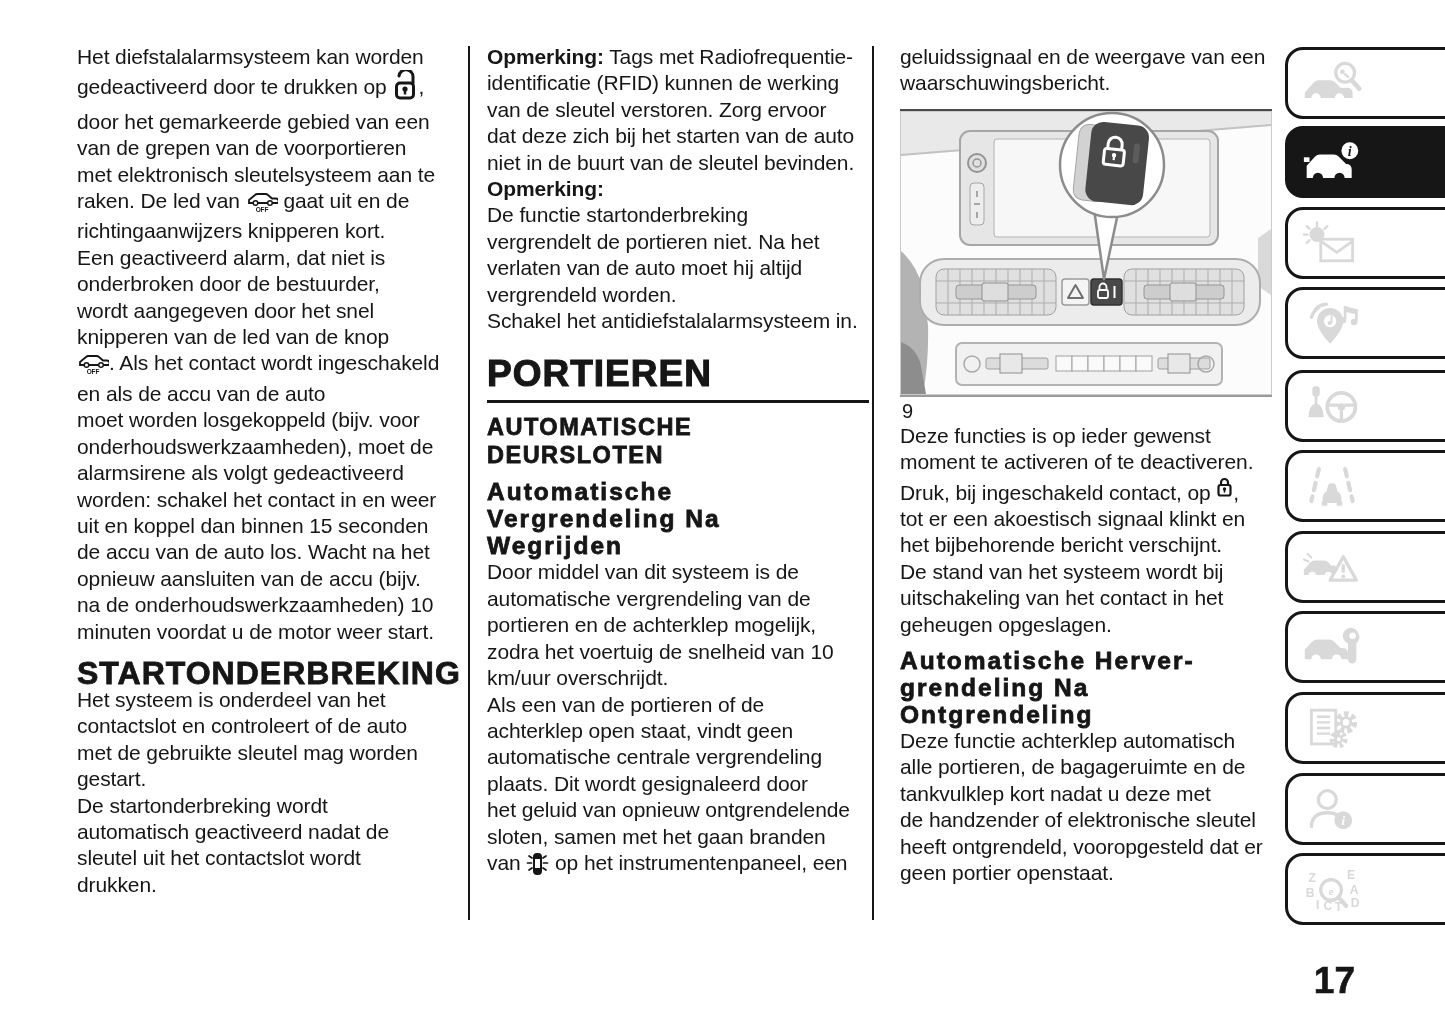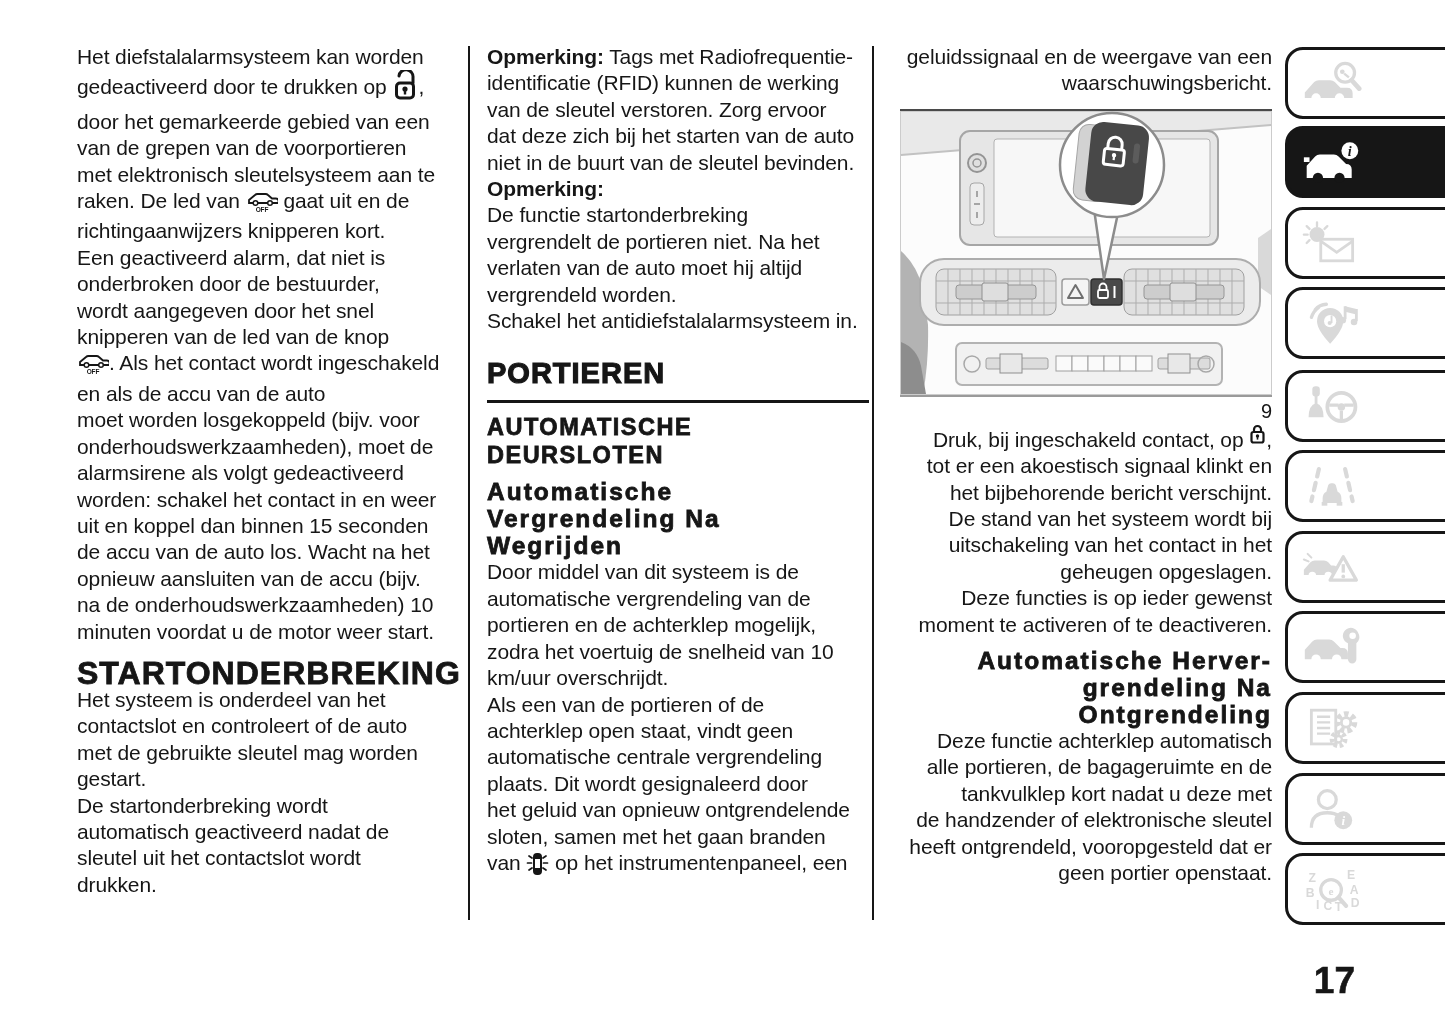--- a/index.html
+++ b/index.html
@@ -1,28 +1,28 @@
 <!DOCTYPE html>
 <html><head>
 <meta charset="utf-8">
 <style>
   html,body{margin:0;padding:0;background:#fff;}
   .page{position:relative;width:1445px;height:1018px;background:#ffffff;overflow:hidden;
         font-family:"Liberation Sans",sans-serif;color:#161616;}
   .col{position:absolute;top:44px;}
   #col1{left:77px;width:398px;}
   #col2{left:487px;width:382px;}
-  #col3{left:900px;width:372px;text-align:right;}
+  #col3{left:900px;width:372px;}
   .vsep{position:absolute;top:46px;height:874px;border-left:2px solid #161616;}
   #sep1{left:468px;} #sep2{left:872px;}
 
   p.body{margin:0;font-size:21px;line-height:26.4px;white-space:pre-line;letter-spacing:-0.1px;}
   .b{font-weight:bold;}
   .h-heavy{font-weight:bold;-webkit-text-stroke:0.8px #161616;white-space:pre-line;}
-  .h-caps-lg{font-size:29px;line-height:35px;letter-spacing:1px;margin:22px 0 0 0;
+  .h-caps-lg{font-size:37px;line-height:35px;letter-spacing:1px;margin:22px 0 0 0;
              border-bottom:3px solid #161616;padding-bottom:9px;-webkit-text-stroke:1.1px #161616;}
   .h-caps{font-size:23.5px;line-height:28px;letter-spacing:1.5px;margin:10px 0 0 0;}
   .h-sub{font-size:24.5px;line-height:27px;letter-spacing:2px;margin:9px 0 0 0;}
   .h-small-caps{font-size:32px;line-height:28px;letter-spacing:1px;margin:14px 0 0 0;}
   .mt6{margin-top:6px;} .mt8{margin-top:8px;} .mt14{margin-top:16px;}
   .mt24{margin-top:24px;} .mt4{margin-top:4px;} .mt16b{}
 
   .ic-inline{display:inline-block;}
   .unlock{vertical-align:-8px;}
   .caroff{vertical-align:-4px;}
@@ -194,33 +194,33 @@
             <path d="M206 38 v-5 a7 7 0 0 1 14 0 v5" stroke="#ffffff" stroke-width="3" fill="none"></path>
             <rect x="203" y="38" width="20" height="16" rx="2.5" fill="none" stroke="#ffffff" stroke-width="3"></rect>
             <circle cx="213" cy="44" r="2.2" fill="#ffffff"></circle>
             <rect x="212" y="44" width="2.2" height="5" fill="#ffffff"></rect>
           </g>
         </svg>
       </div>
       <figcaption>9</figcaption>
     </figure>
 
+    <p class="body mt24">Deze functies is op ieder gewenst
+moment te activeren of te deactiveren.</p>
     <p class="body mt4"><span>Druk, bij ingeschakeld contact, op </span><span class="ic-inline locksm"><svg width="17" height="22" viewBox="0 0 17 22">
             <path d="M5 9 V6.5 a3.5 3.5 0 0 1 7 0 V9" fill="none" stroke="#161616" stroke-width="2.2"></path>
             <rect x="2.5" y="9" width="12" height="10.5" rx="2" fill="none" stroke="#161616" stroke-width="2.2"></rect>
             <circle cx="8.5" cy="13" r="1.7" fill="#161616"></circle>
             <rect x="7.7" y="13" width="1.6" height="3.6" fill="#161616"></rect>
           </svg></span><span>,
 tot er een akoestisch signaal klinkt en
 het bijbehorende bericht verschijnt.
 De stand van het systeem wordt bij
 uitschakeling van het contact in het
 geheugen opgeslagen.</span></p>
-    <p class="body mt24">Deze functies is op ieder gewenst
-moment te activeren of te deactiveren.</p>
     <div class="h-heavy h-sub mt16b">Automatische Herver-
 grendeling Na
 Ontgrendeling</div>
     <p class="body mt6">Deze functie achterklep automatisch
 alle portieren, de bagageruimte en de
 tankvulklep kort nadat u deze met
 de handzender of elektronische sleutel
 heeft ontgrendeld, vooropgesteld dat er
 geen portier openstaat.</p>
   </div>

